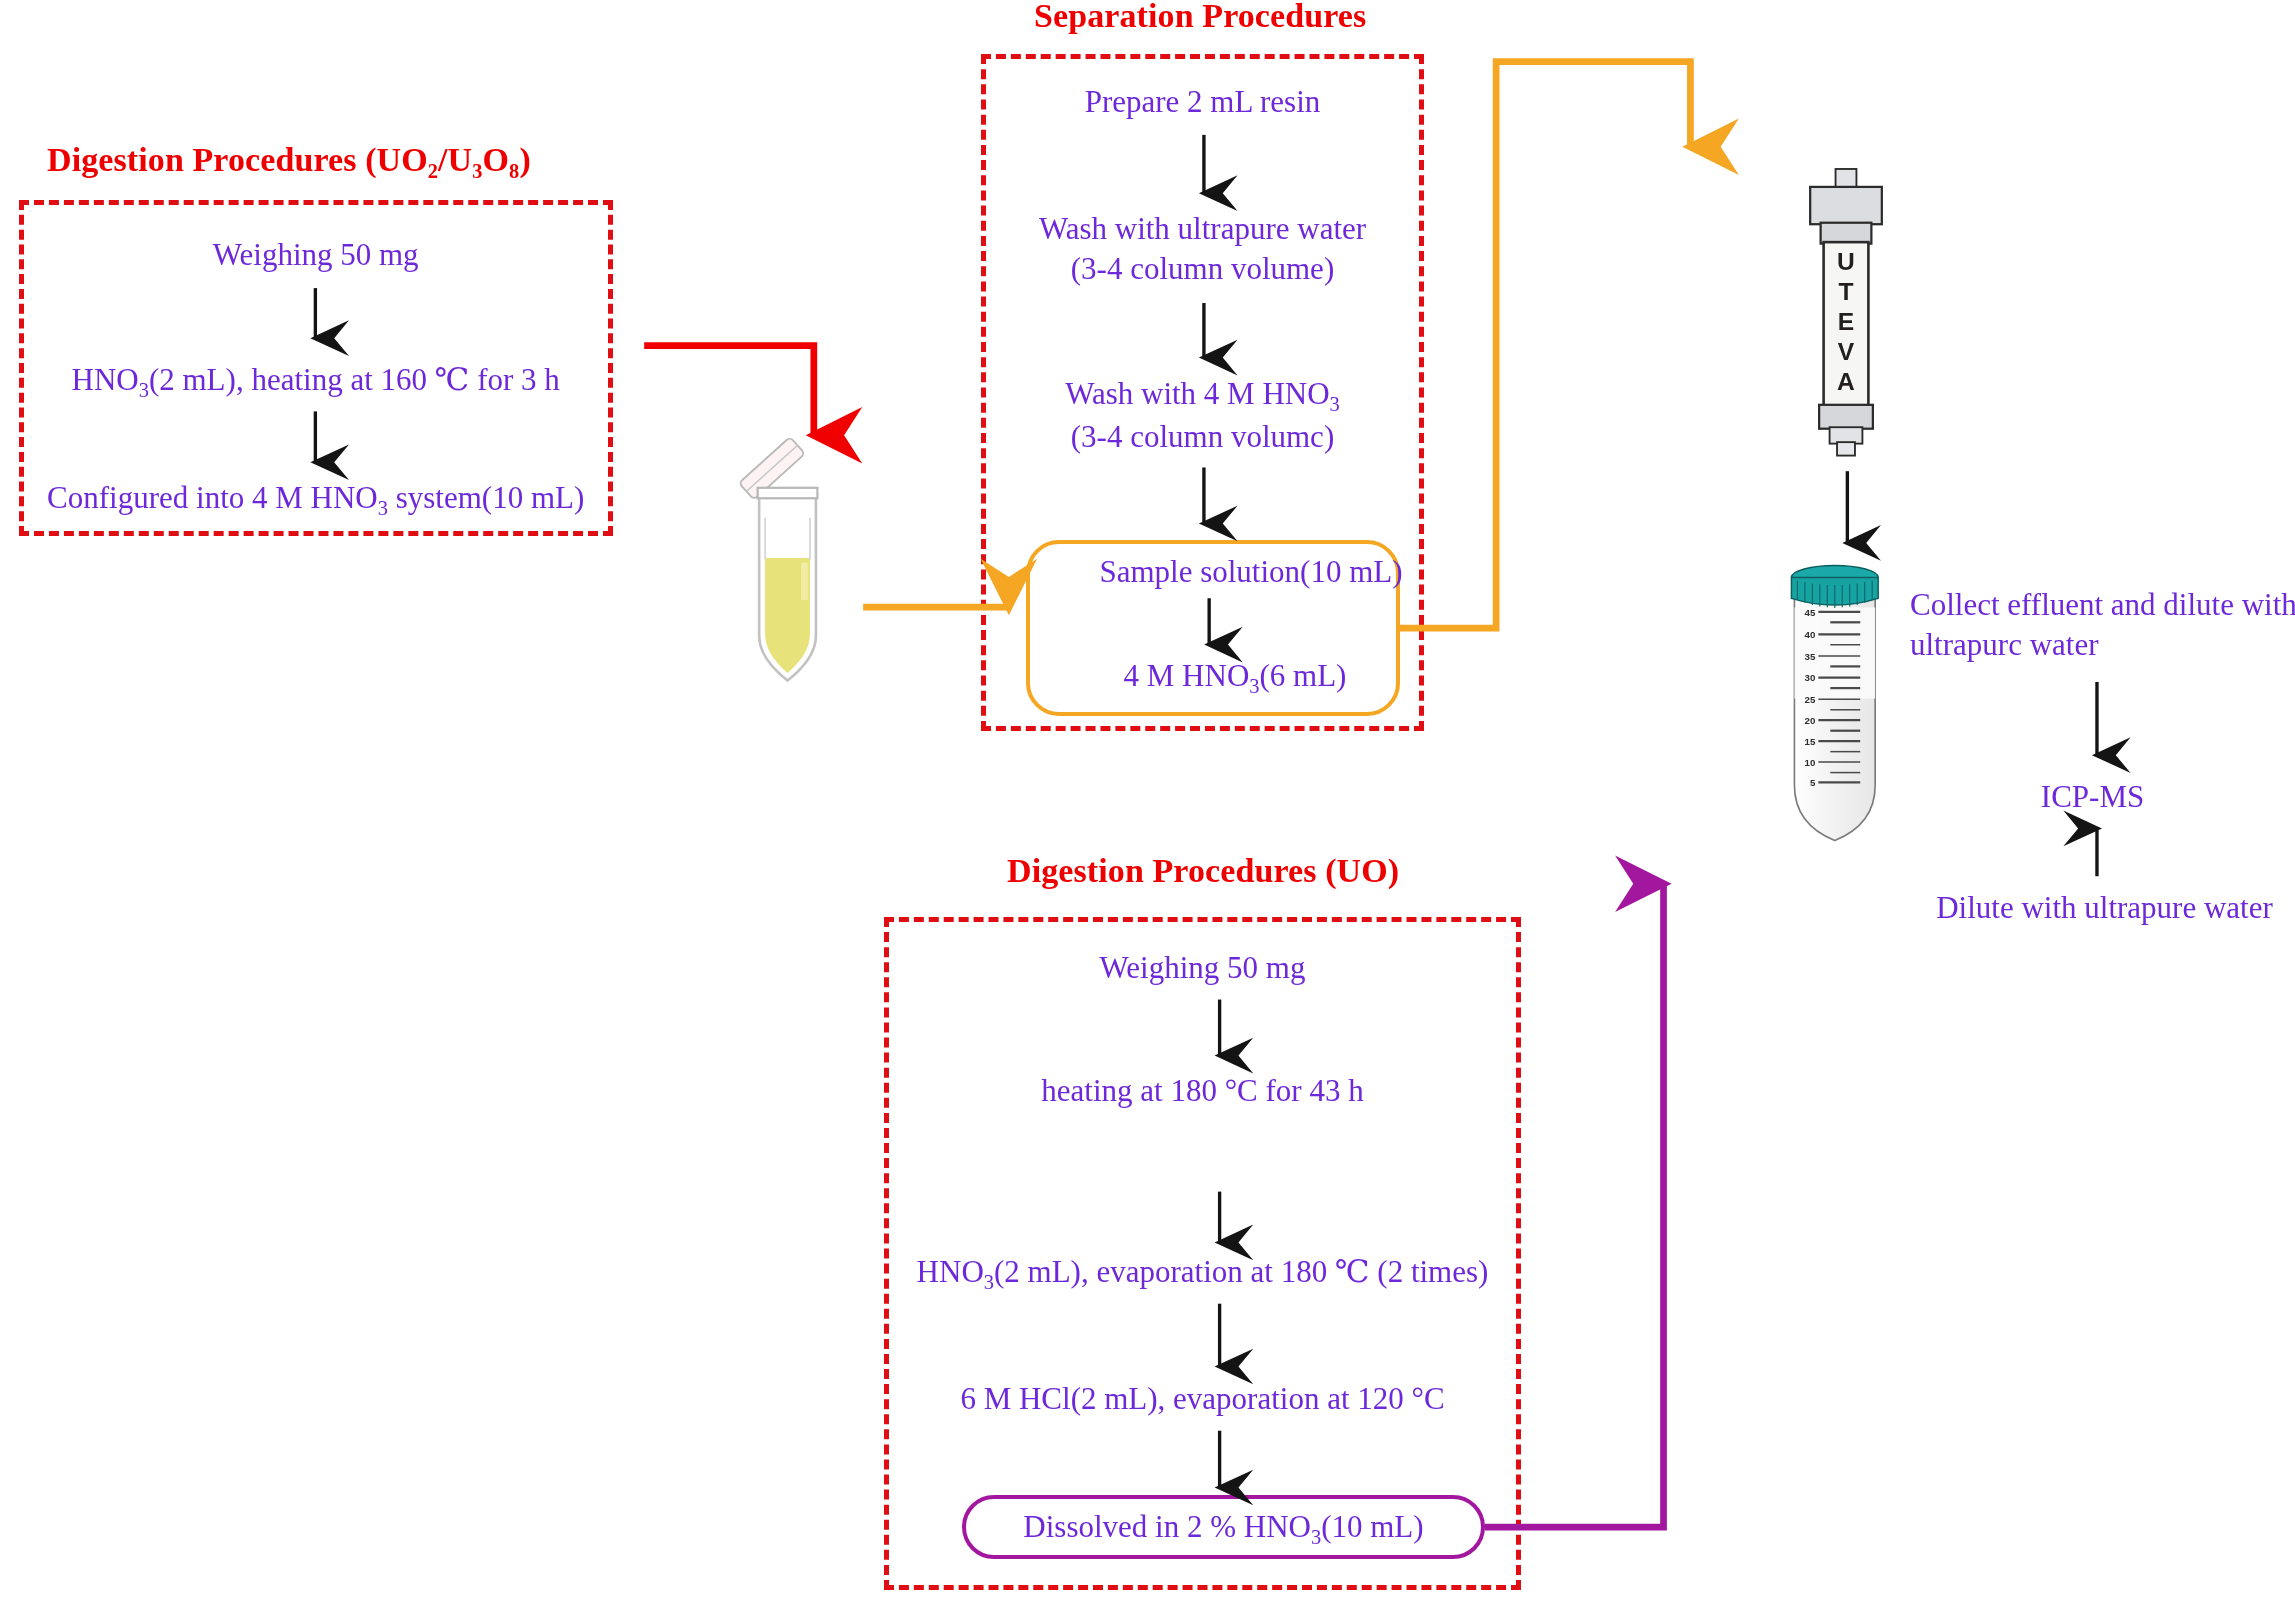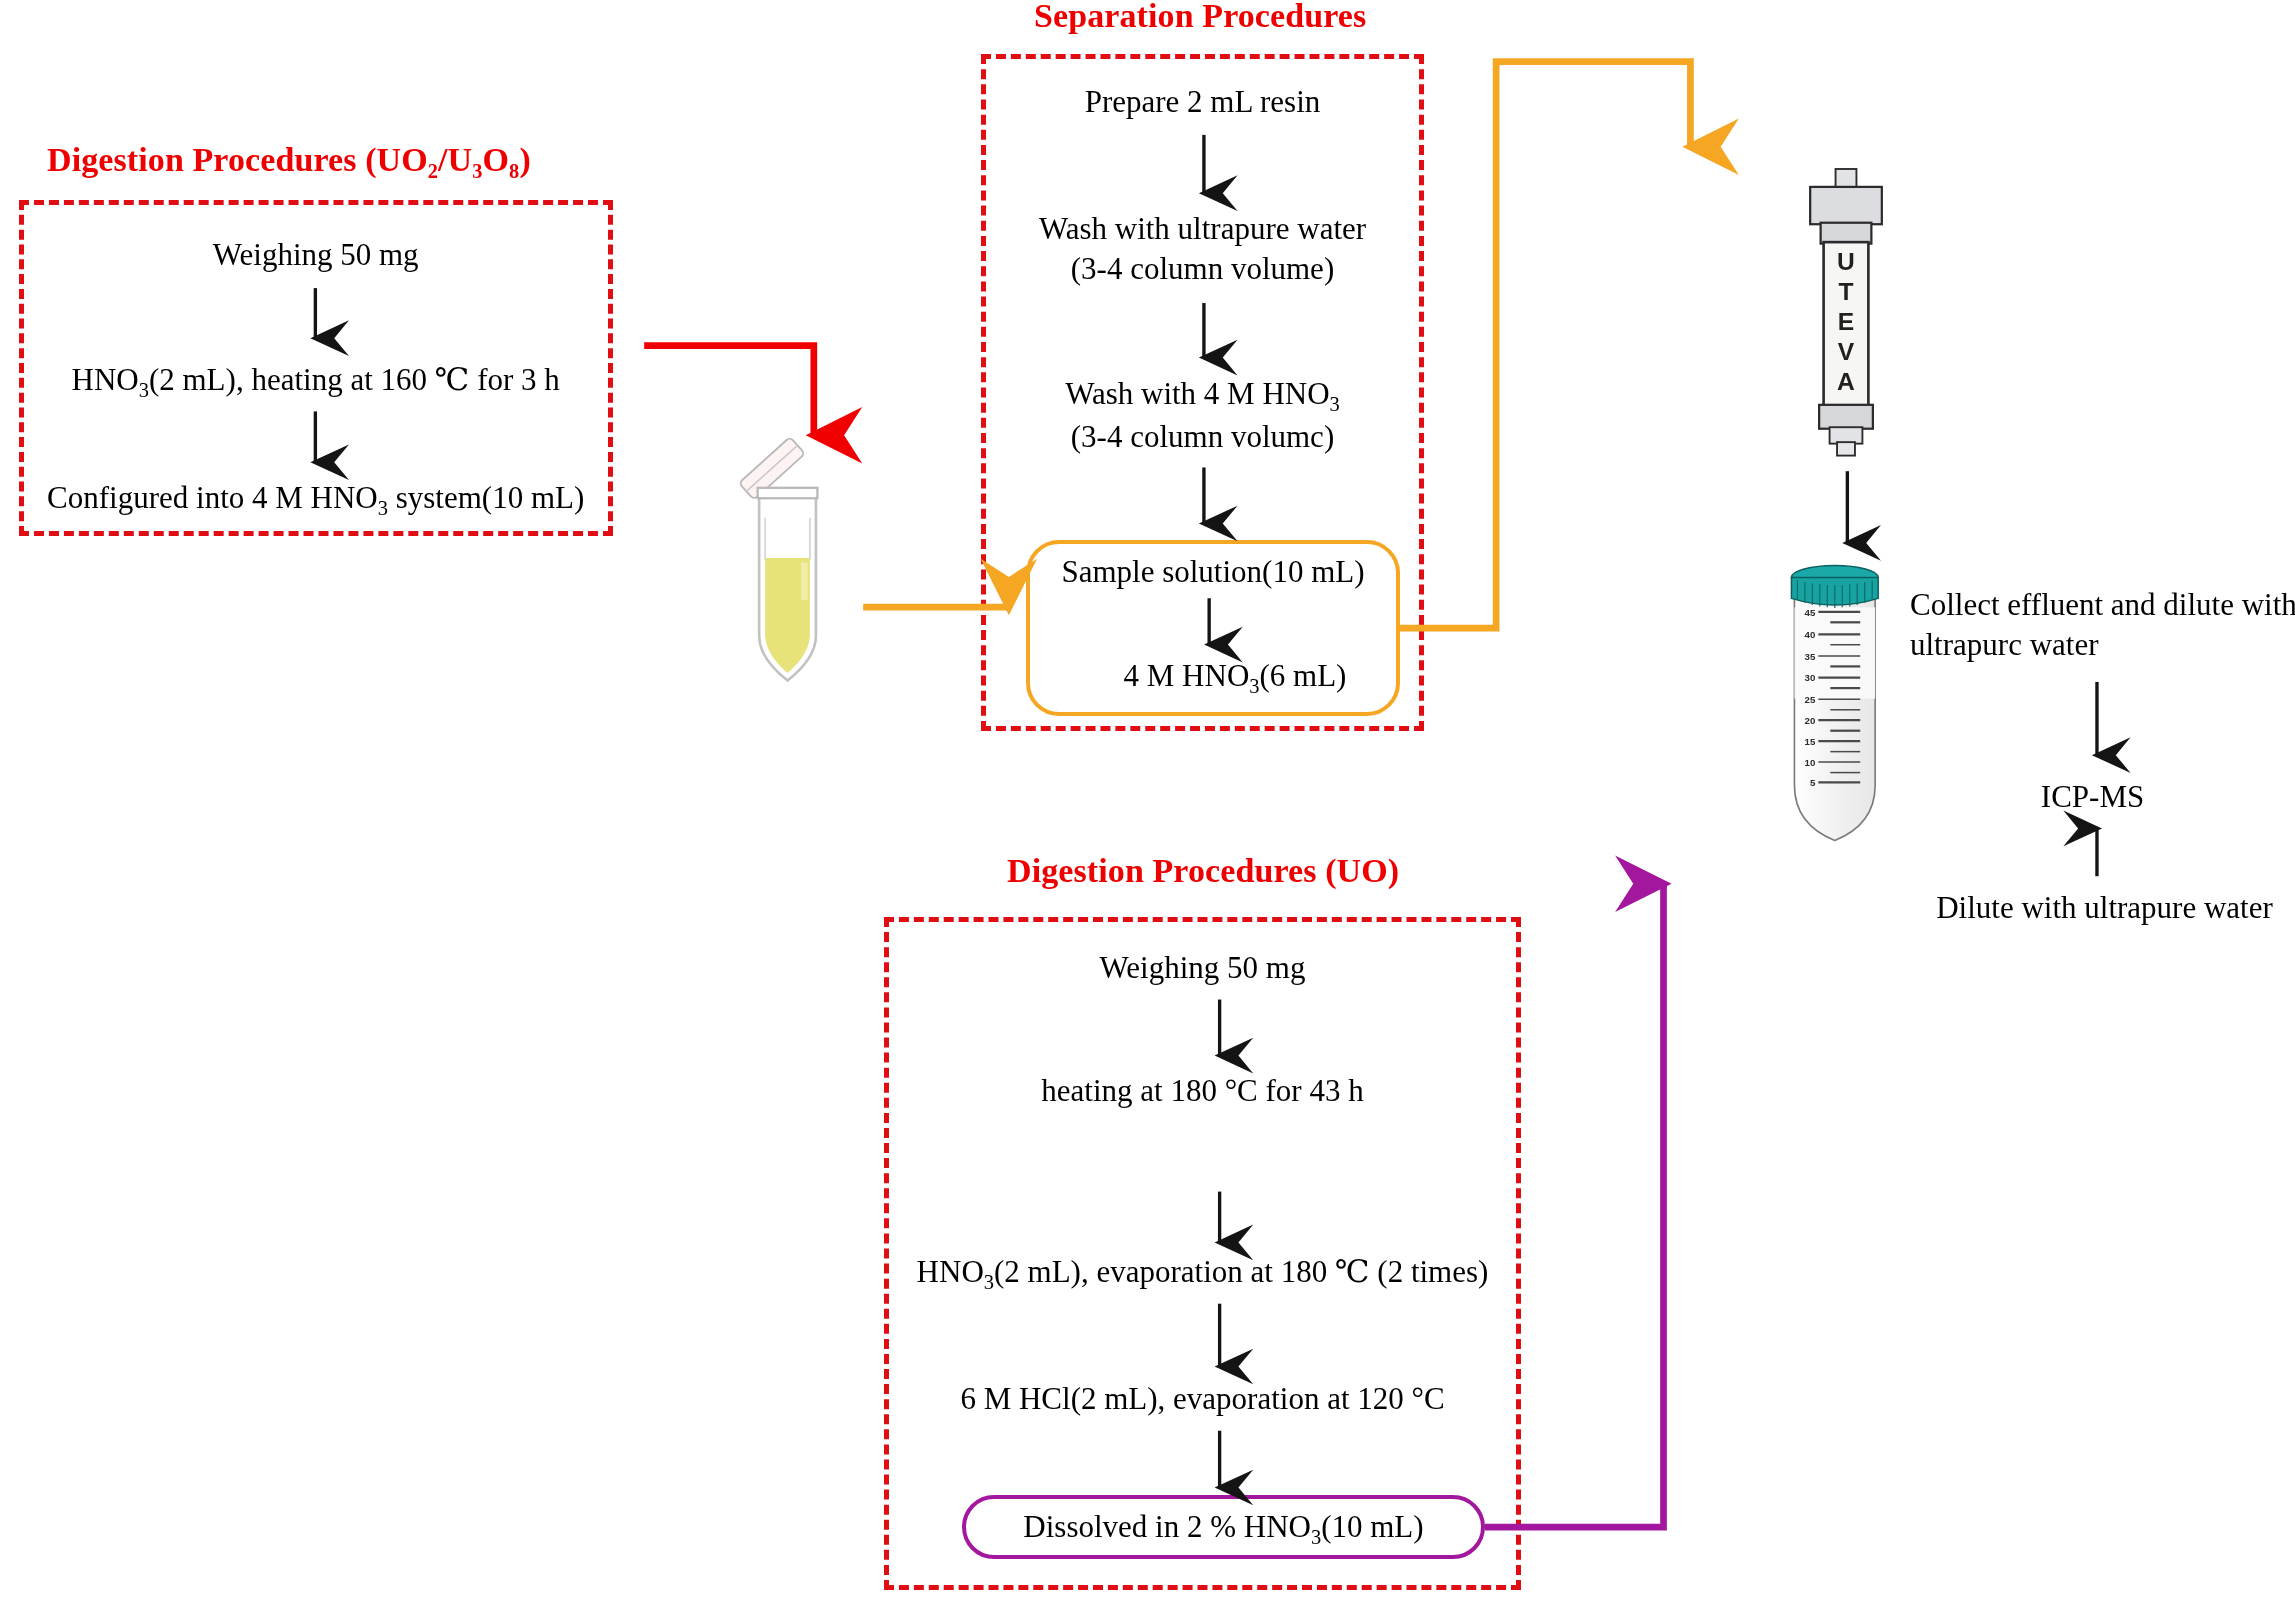--- a/index.html
+++ b/index.html
@@ -23,21 +23,21 @@
     font-weight:bold;
     font-size:34px;
     letter-spacing:0.1px;
     white-space:nowrap;
     font-family:"Liberation Serif","DejaVu Serif",serif;
   }
 
   
   .step {
     position:absolute;
-    color:#000000;
+    color:#6d28d9;
     font-size:31px;
     line-height:1.30;
     text-align:center;
     white-space:nowrap;
     font-family:"Liberation Serif","DejaVu Serif",serif;
   }
   .step.multi { white-space:normal; }
   .step sub { font-size:0.66em; vertical-align:-0.33em; }
 
   
@@ -85,21 +85,21 @@
     <div>(3-4 column volume)</div>
   </div>
 
   <div class="step" style="left:981px; top:374px; width:443px;">
     <div>Wash with 4 M HNO<sub>3</sub></div>
     <div>(3-4 column volumc)</div>
   </div>
 
   <div class="roundbox" style="left:1026px; top:540px; width:374px; height:176px;"></div>
 
-  <div class="step" style="left:1026px; top:552px; width:374px;">Sample solution(10 mL)</div>
+  <div class="step" style="left:1064px; top:552px; width:374px;">Sample solution(10 mL)</div>
 
   <div class="step" style="left:1026px; top:656px; width:374px;padding-left:44px;">
     <span>4 M HNO<sub>3</sub>(6 mL)</span>
   </div>
 
   <div class="grouptitle" style="left:1007px; top:852px;">Digestion Procedures (UO)</div>
 
   <div class="dashbox" style="left:884px; top:917px; width:637px; height:673px;"></div>
 
   <div class="step" style="left:884px; top:948px; width:637px;">Weighing 50 mg</div>

